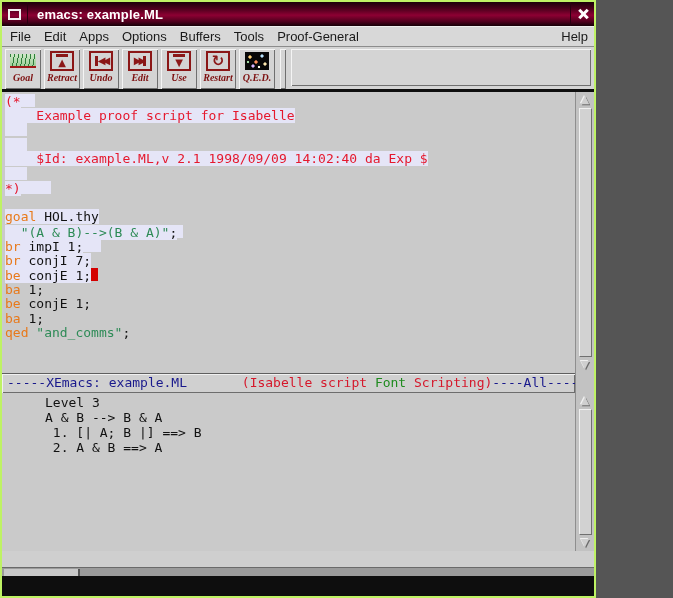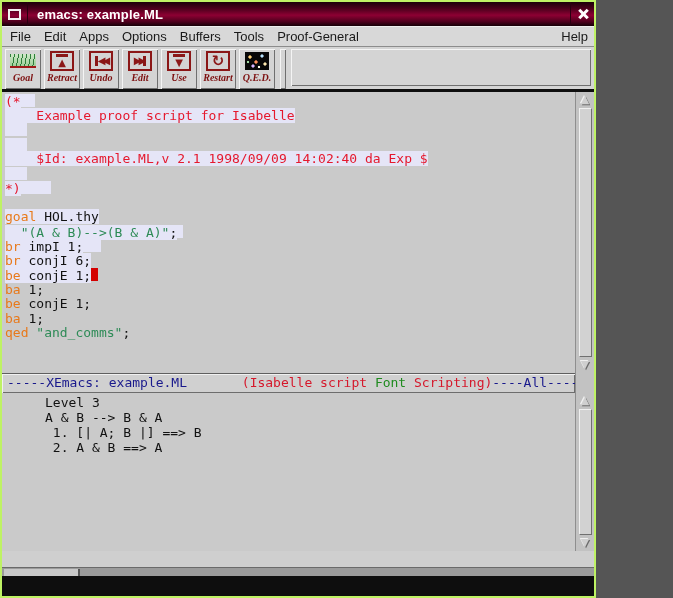--- a/index.html
+++ b/index.html
@@ -225,21 +225,21 @@
         <div class="bline"><span class="seg-cmt hl-bg">    Example proof script for Isabelle</span></div>
         <div class="bline"><span class="hl-pad hl-bg" style="width: 22px;"></span></div>
         <div class="bline"><span class="hl-pad hl-bg" style="width: 22px;"></span></div>
         <div class="bline"><span class="seg-cmt hl-bg">    $Id: example.ML,v 2.1 1998/09/09 14:02:40 da Exp $</span></div>
         <div class="bline"><span class="hl-pad hl-bg" style="width: 22px;"></span></div>
         <div class="bline"><span class="seg-cmt hl-bg">*)</span><span class="hl-pad hl-bg" style="width: 30px;"></span></div>
         <div class="bline"></div>
         <div class="bline"><span class="seg-kw hl-bg">goal</span><span class="seg-pl hl-bg"> HOL.thy</span></div>
         <div class="bline"><span class="seg-pl hl-bg">  </span><span class="seg-str hl-bg">"(A &amp; B)--&gt;(B &amp; A)"</span><span class="seg-pl hl-bg">;</span><span class="hl-pad hl-bg" style="width: 6px;"></span></div>
         <div class="bline"><span class="seg-kw hl-bg">br</span><span class="seg-pl hl-bg"> impI 1;</span><span class="hl-pad hl-bg" style="width: 18px;"></span></div>
-        <div class="bline"><span class="seg-kw hl-bg">br</span><span class="seg-pl hl-bg"> conjI 6;</span></div>
+        <div class="bline"><span class="seg-kw hl-bg">br</span><span class="seg-pl hl-bg"> conjI 7;</span></div>
         <div class="bline"><span class="seg-kw hl-bg">be</span><span class="seg-pl hl-bg"> conjE 1;</span><span class="cursor-block"></span></div>
         <div class="bline"><span class="seg-kw">ba</span><span class="seg-pl"> 1;</span></div>
         <div class="bline"><span class="seg-kw">be</span><span class="seg-pl"> conjE 1;</span></div>
         <div class="bline"><span class="seg-kw">ba</span><span class="seg-pl"> 1;</span></div>
         <div class="bline"><span class="seg-kw">qed</span><span class="seg-pl"> </span><span class="seg-str">"and_comms"</span><span class="seg-pl">;</span></div>
       </div>
     <div class="vscroll">
       <span class="sb-arrow">▲</span>
       <span class="sb-thumb"></span>
       <span class="sb-arrow">▼</span>

